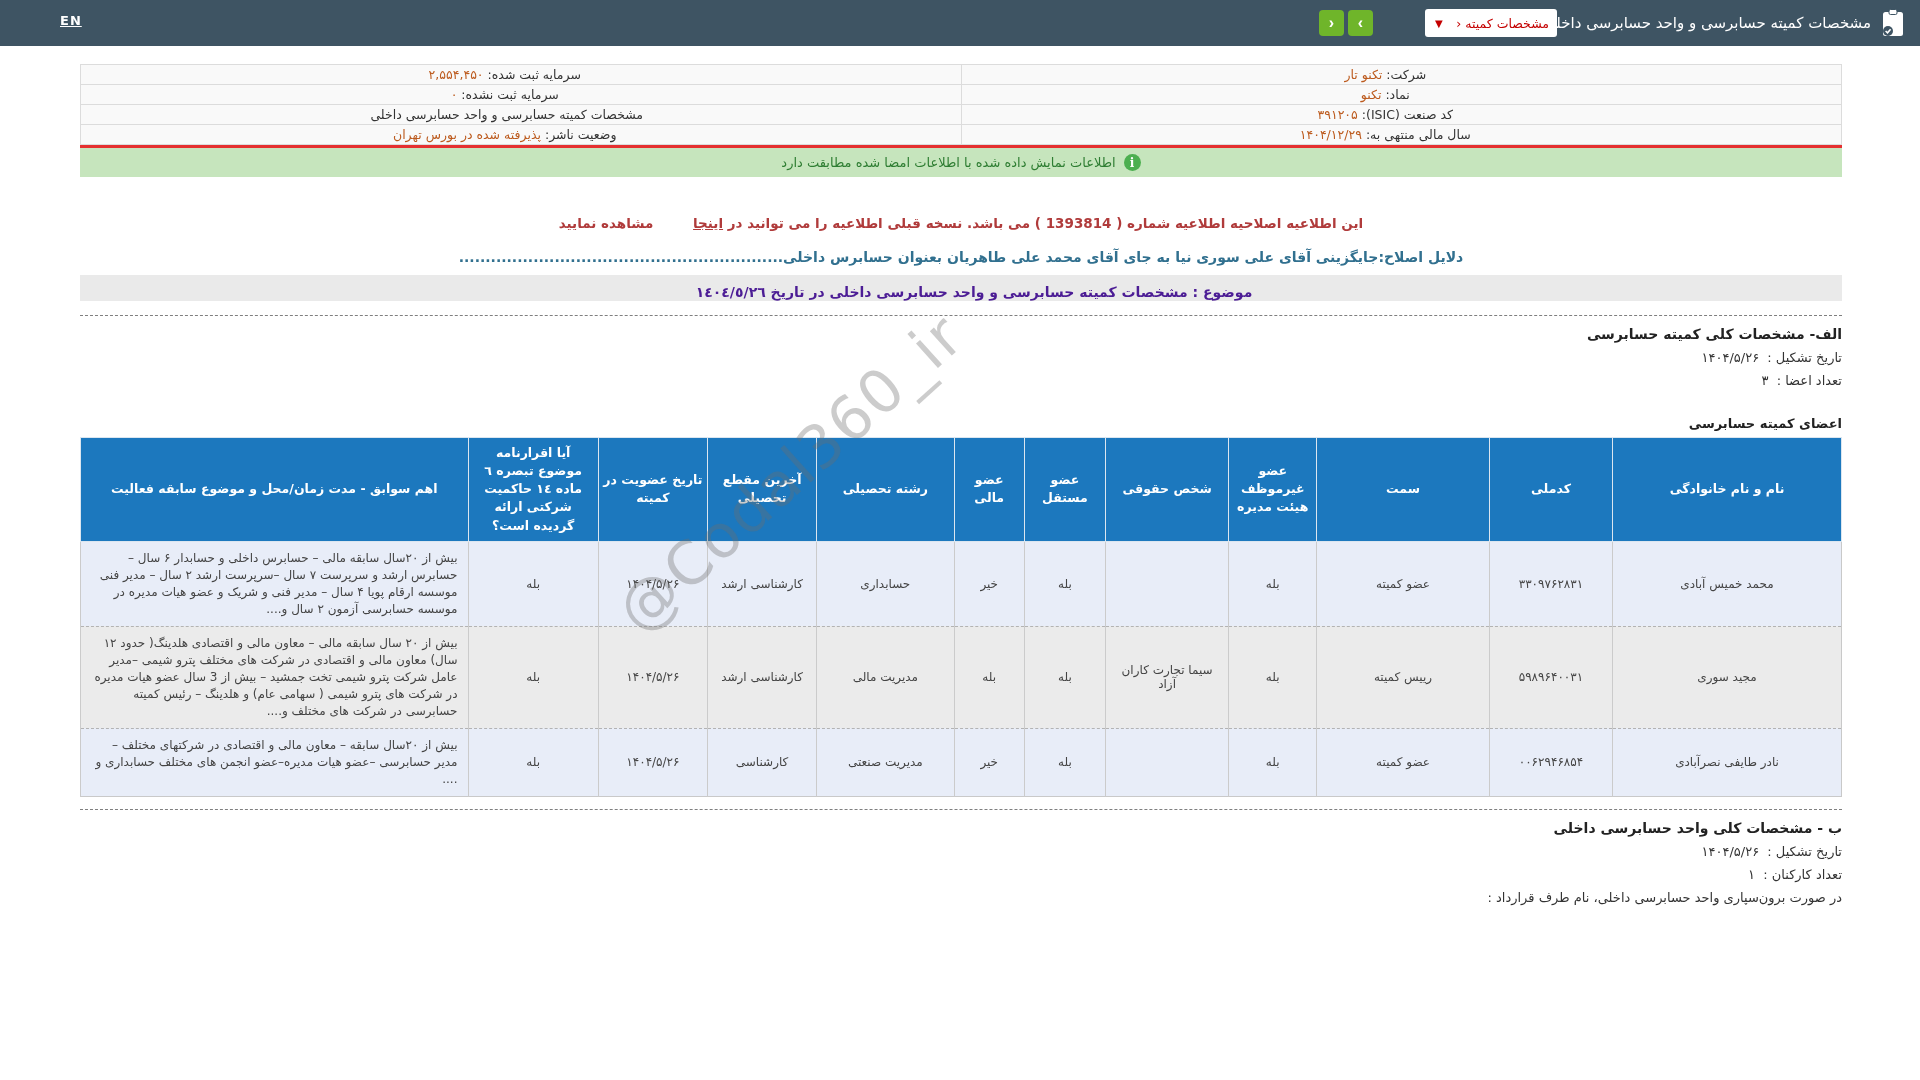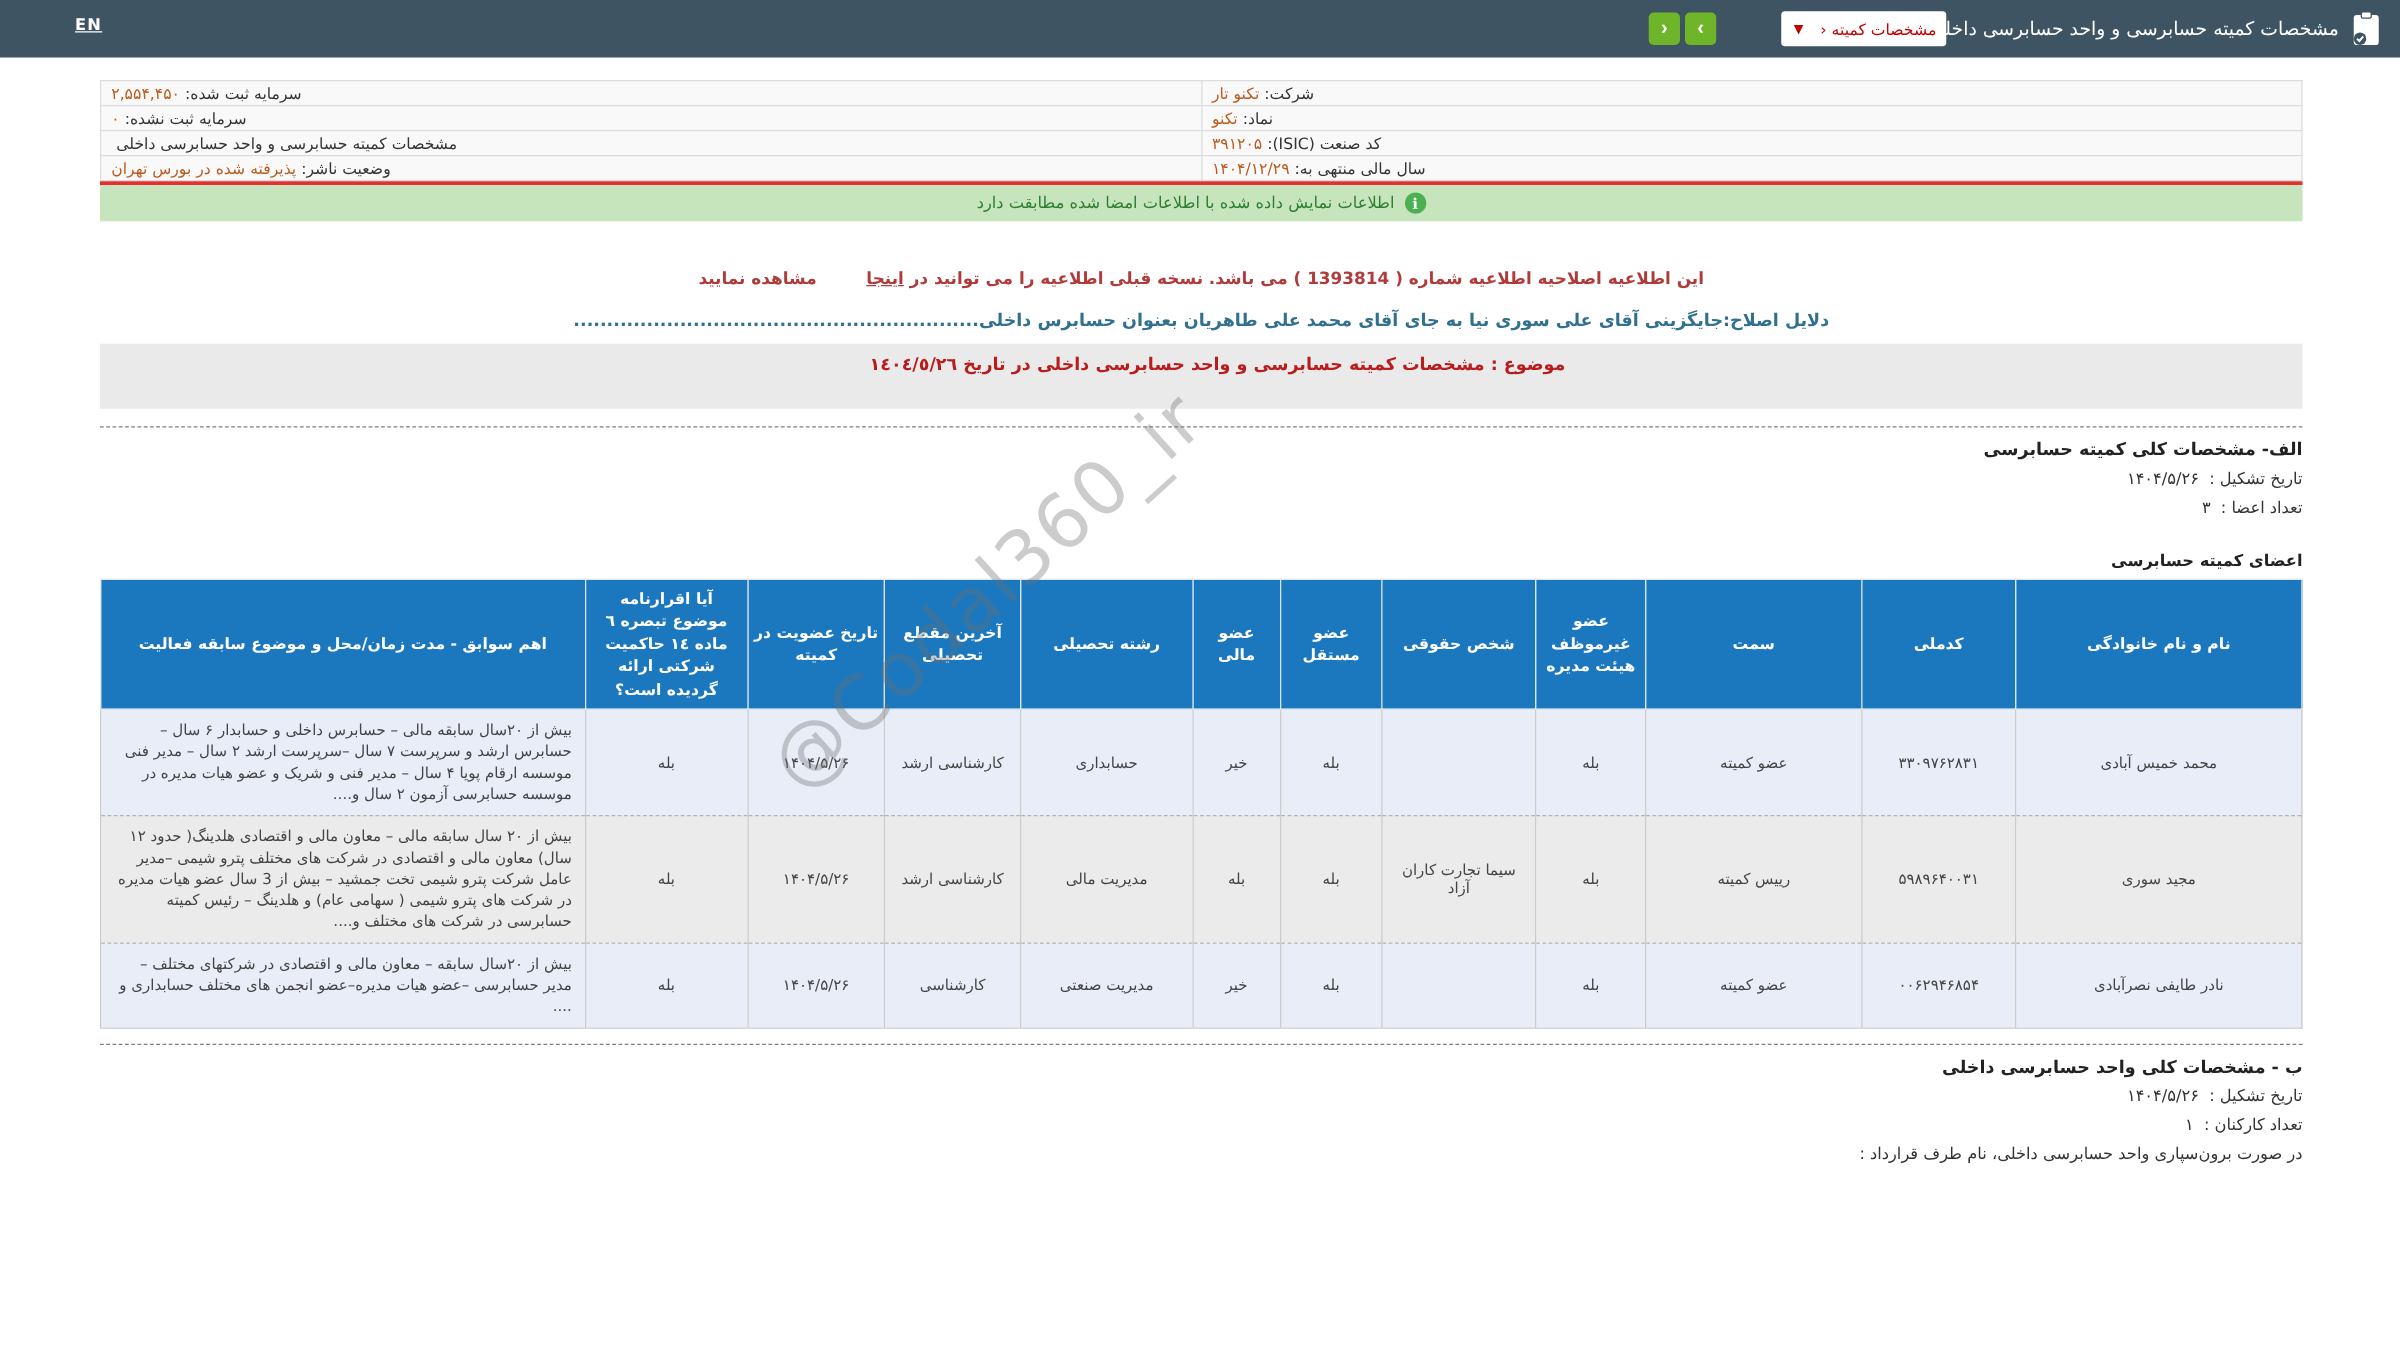--- a/index.html
+++ b/index.html
@@ -49,21 +49,21 @@
   .content { padding:0 78px 0 80px; position:relative; z-index:2; }
   
   table.info-table {
     width:100%; border-collapse:collapse; margin-top:18px;
     font-size:12.5px; table-layout:fixed;
   }
   table.info-table td {
     height:20px; background:#f9f9f9;
     border:1px solid #dcdcdc;
     padding:2px 40px 2px 8px;
-    text-align:left; vertical-align:middle;
+    text-align:center; vertical-align:middle;
     color:#333;
   }
   .info-value { color:#bc5a1d; padding-right:4px; }
   .red-line { height:3px; background:#e53030; }
   
   .sig-bar {
     height:29px; background:#c6e5bd;
     display:flex; align-items:center; justify-content:center; gap:8px;
     color:#2e7d32; font-size:13px;
   }
@@ -78,23 +78,23 @@
   .notice {
     margin-top:38px; text-align:center;
     color:#b03b3b; font-weight:bold; font-size:13.5px;
   }
   .notice a { color:#b03b3b; text-decoration:underline; cursor:pointer;padding-left:35px; }
   .reason {
     margin-top:18px; text-align:center;
     color:#31708f; font-weight:600; font-size:14px;
   }
   .subject-bar {
-    margin-top:10px; height:52px; line-height:34px;
+    margin-top:10px; height:26px; line-height:34px;
     background:#eaeaea; text-align:center;
-    font-weight:bold; font-size:14px; color:#b91c1c;padding-left:26px;
+    font-weight:bold; font-size:14px; color:#4c1d95;padding-left:26px;
   }
   .dashed-sep { border:none; border-top:1px dashed #7f7f7f; margin-top:14px; }
   .dashed-sep.after-table { margin-top:12px; }
   
   .section-heading { margin-top:10px; font-size:14px; font-weight:bold; color:#222; text-align:right; }
   .section-line { margin-top:8px; font-size:13px; color:#333; text-align:right; }
   .section-line .val { padding-right:4px; }
   .table-title { margin-top:28px; font-size:13px; font-weight:bold; color:#222; text-align:right; }
   
   table.members {

